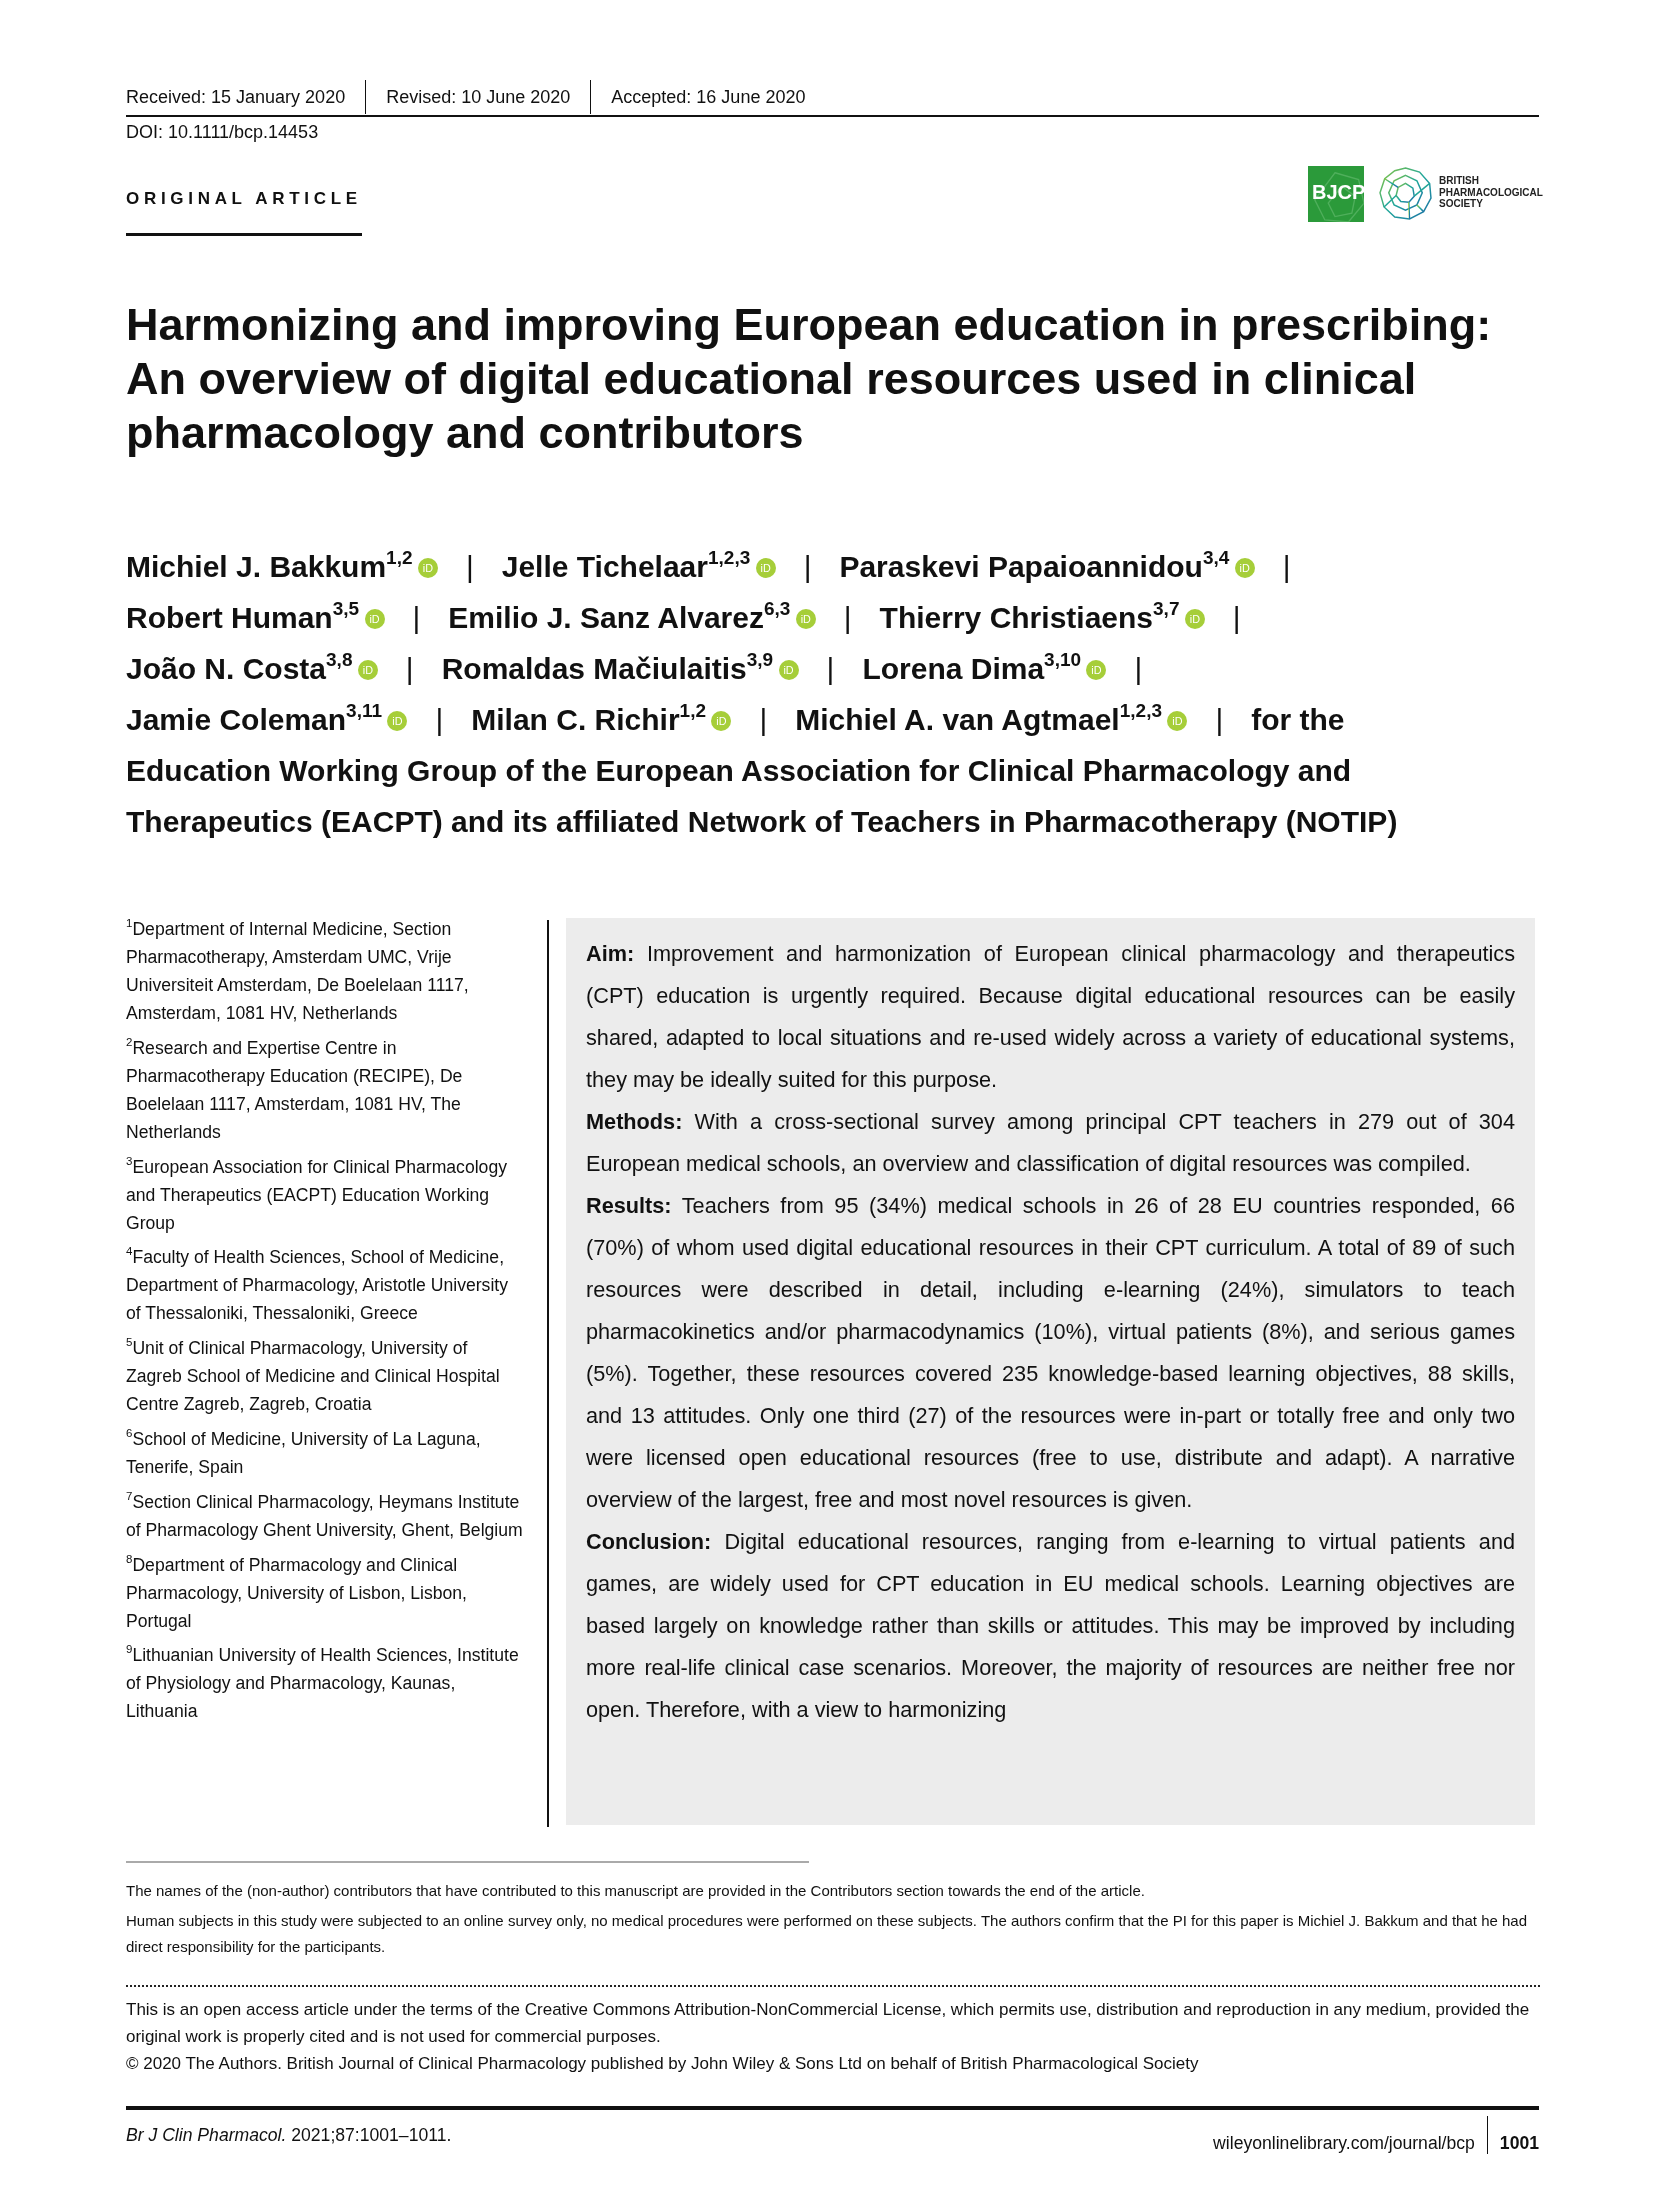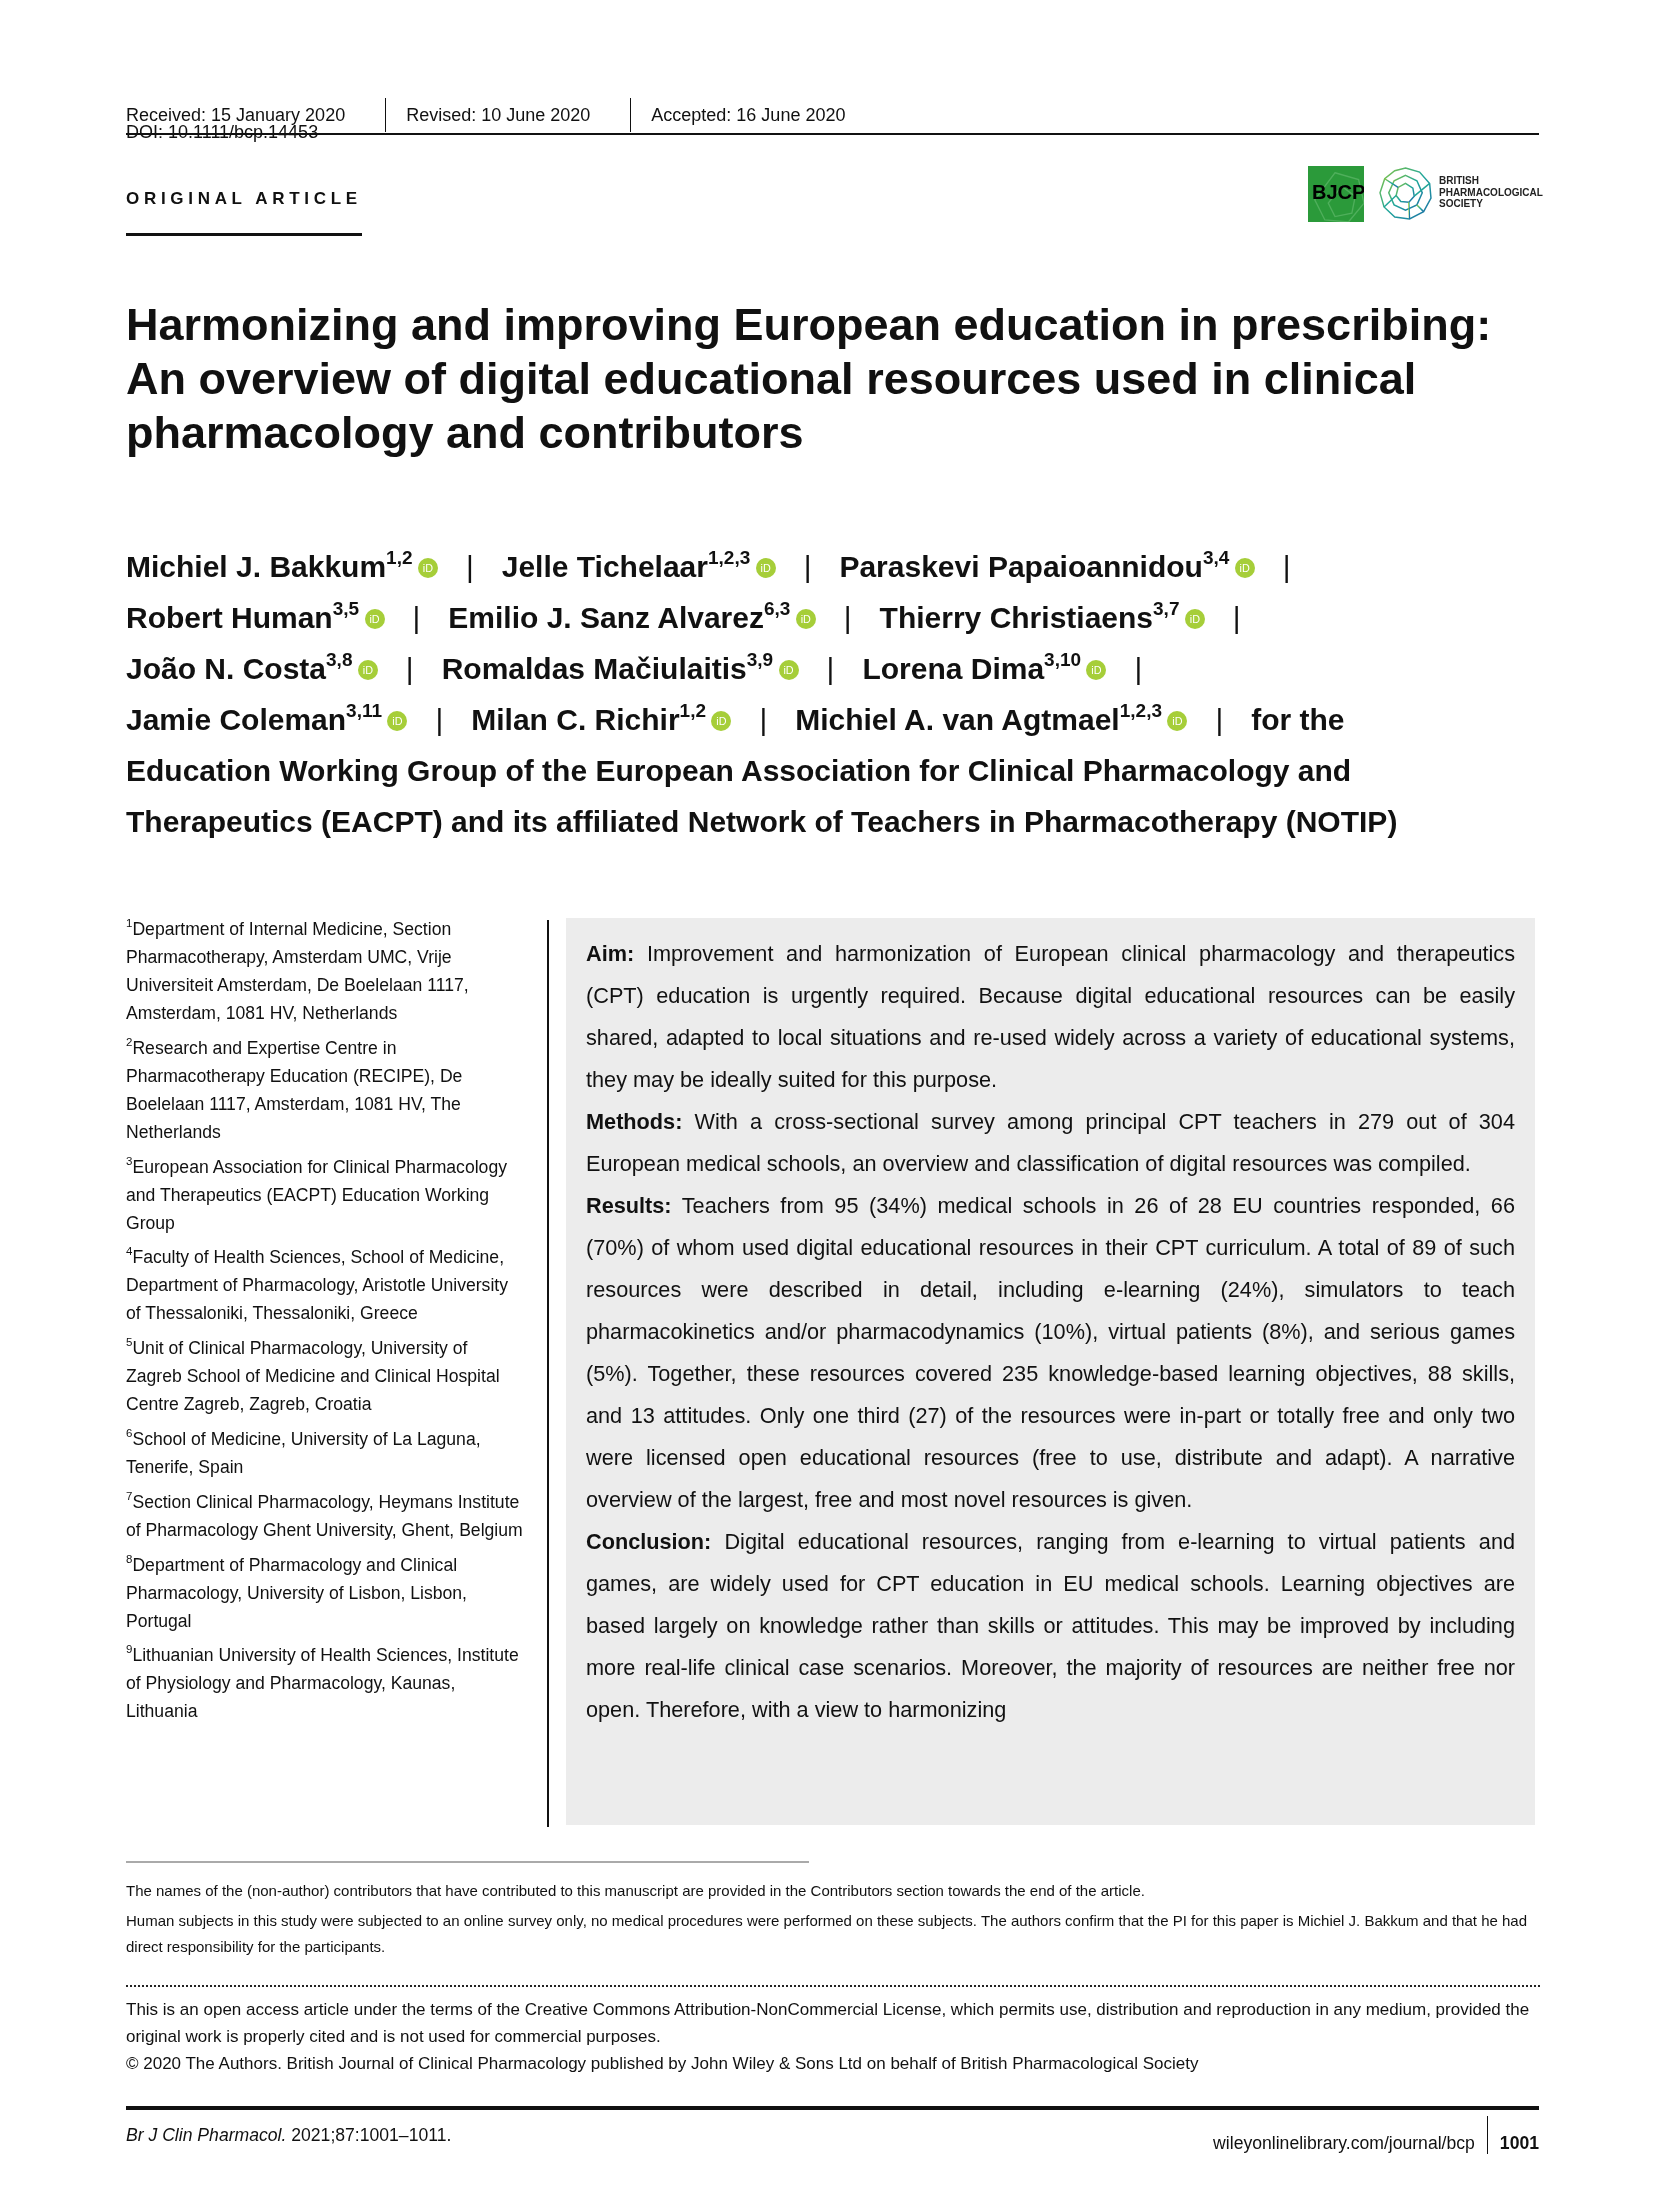--- a/index.html
+++ b/index.html
@@ -1,28 +1,28 @@
 <!DOCTYPE html>
 <html style="font-size:10.8px"><head>
 <meta charset="utf-8">
 <style>
   html, body { margin: 0; padding: 0; background: #ffffff; }
   body { width: 1678px; height: 2205px; position: relative; font-family: "Liberation Sans", sans-serif; color: #111; overflow: hidden; }
 
   
-  .history { position: absolute; left: 126px; top: 98px; width: 1413px; height: 35px; border-bottom: 2.7px solid #111; display: flex; align-items: flex-start; gap: 20px; }
+  .history { position: absolute; left: 126px; top: 80px; width: 1413px; height: 35px; border-bottom: 2.7px solid #111; display: flex; align-items: flex-start; }
   .history .hitem { font-size: 18px; padding: 0 20px; height: 34px; display: flex; align-items: center; border-left: 1.4px solid #111; }
   .history .hitem:first-child { padding-left: 0; border-left: none; }
   .doi { position: absolute; left: 126px; top: 122px; font-size: 18px; }
 
   .article-type { position: absolute; left: 126px; top: 189px; font-size: 17px; font-weight: bold; letter-spacing: 4.7px; padding-bottom: 24px; border-bottom: 3.4px solid #111; text-align: right; }
 
   
   .logo-bjcp { position: absolute; left: 1308px; top: 166px; width: 56px; height: 56px; background: #2b9a3a; overflow: hidden; }
-  .logo-bjcp span { position: absolute; left: 4px; top: 15px; color: #000000; font-weight: bold; font-size: 20px; letter-spacing: 0px; }
+  .logo-bjcp span { position: absolute; left: 4px; top: 15px; color: #ffffff; font-weight: bold; font-size: 20px; letter-spacing: 0px; }
   .logo-bps { position: absolute; left: 1378px; top: 166px; width: 55px; height: 55px; }
   .bps-text { position: absolute; left: 1439px; top: 175px; font-size: 10px; line-height: 11.5px; color: #222; font-weight: bold; }
 
   
   .title { position: absolute; left: 126px; top: 298px; width: 1421px; font-size: 45px; font-weight: bold; line-height: 54px; }
 
   
   .authors { position: absolute; left: 126px; top: 541px; width: 1421px; font-size: 30px; font-weight: bold; line-height: 51px; }
   .authors .aline { white-space: nowrap; }
   .authors sup { font-size: 19px; vertical-align: 13.5px; line-height: 0; }

